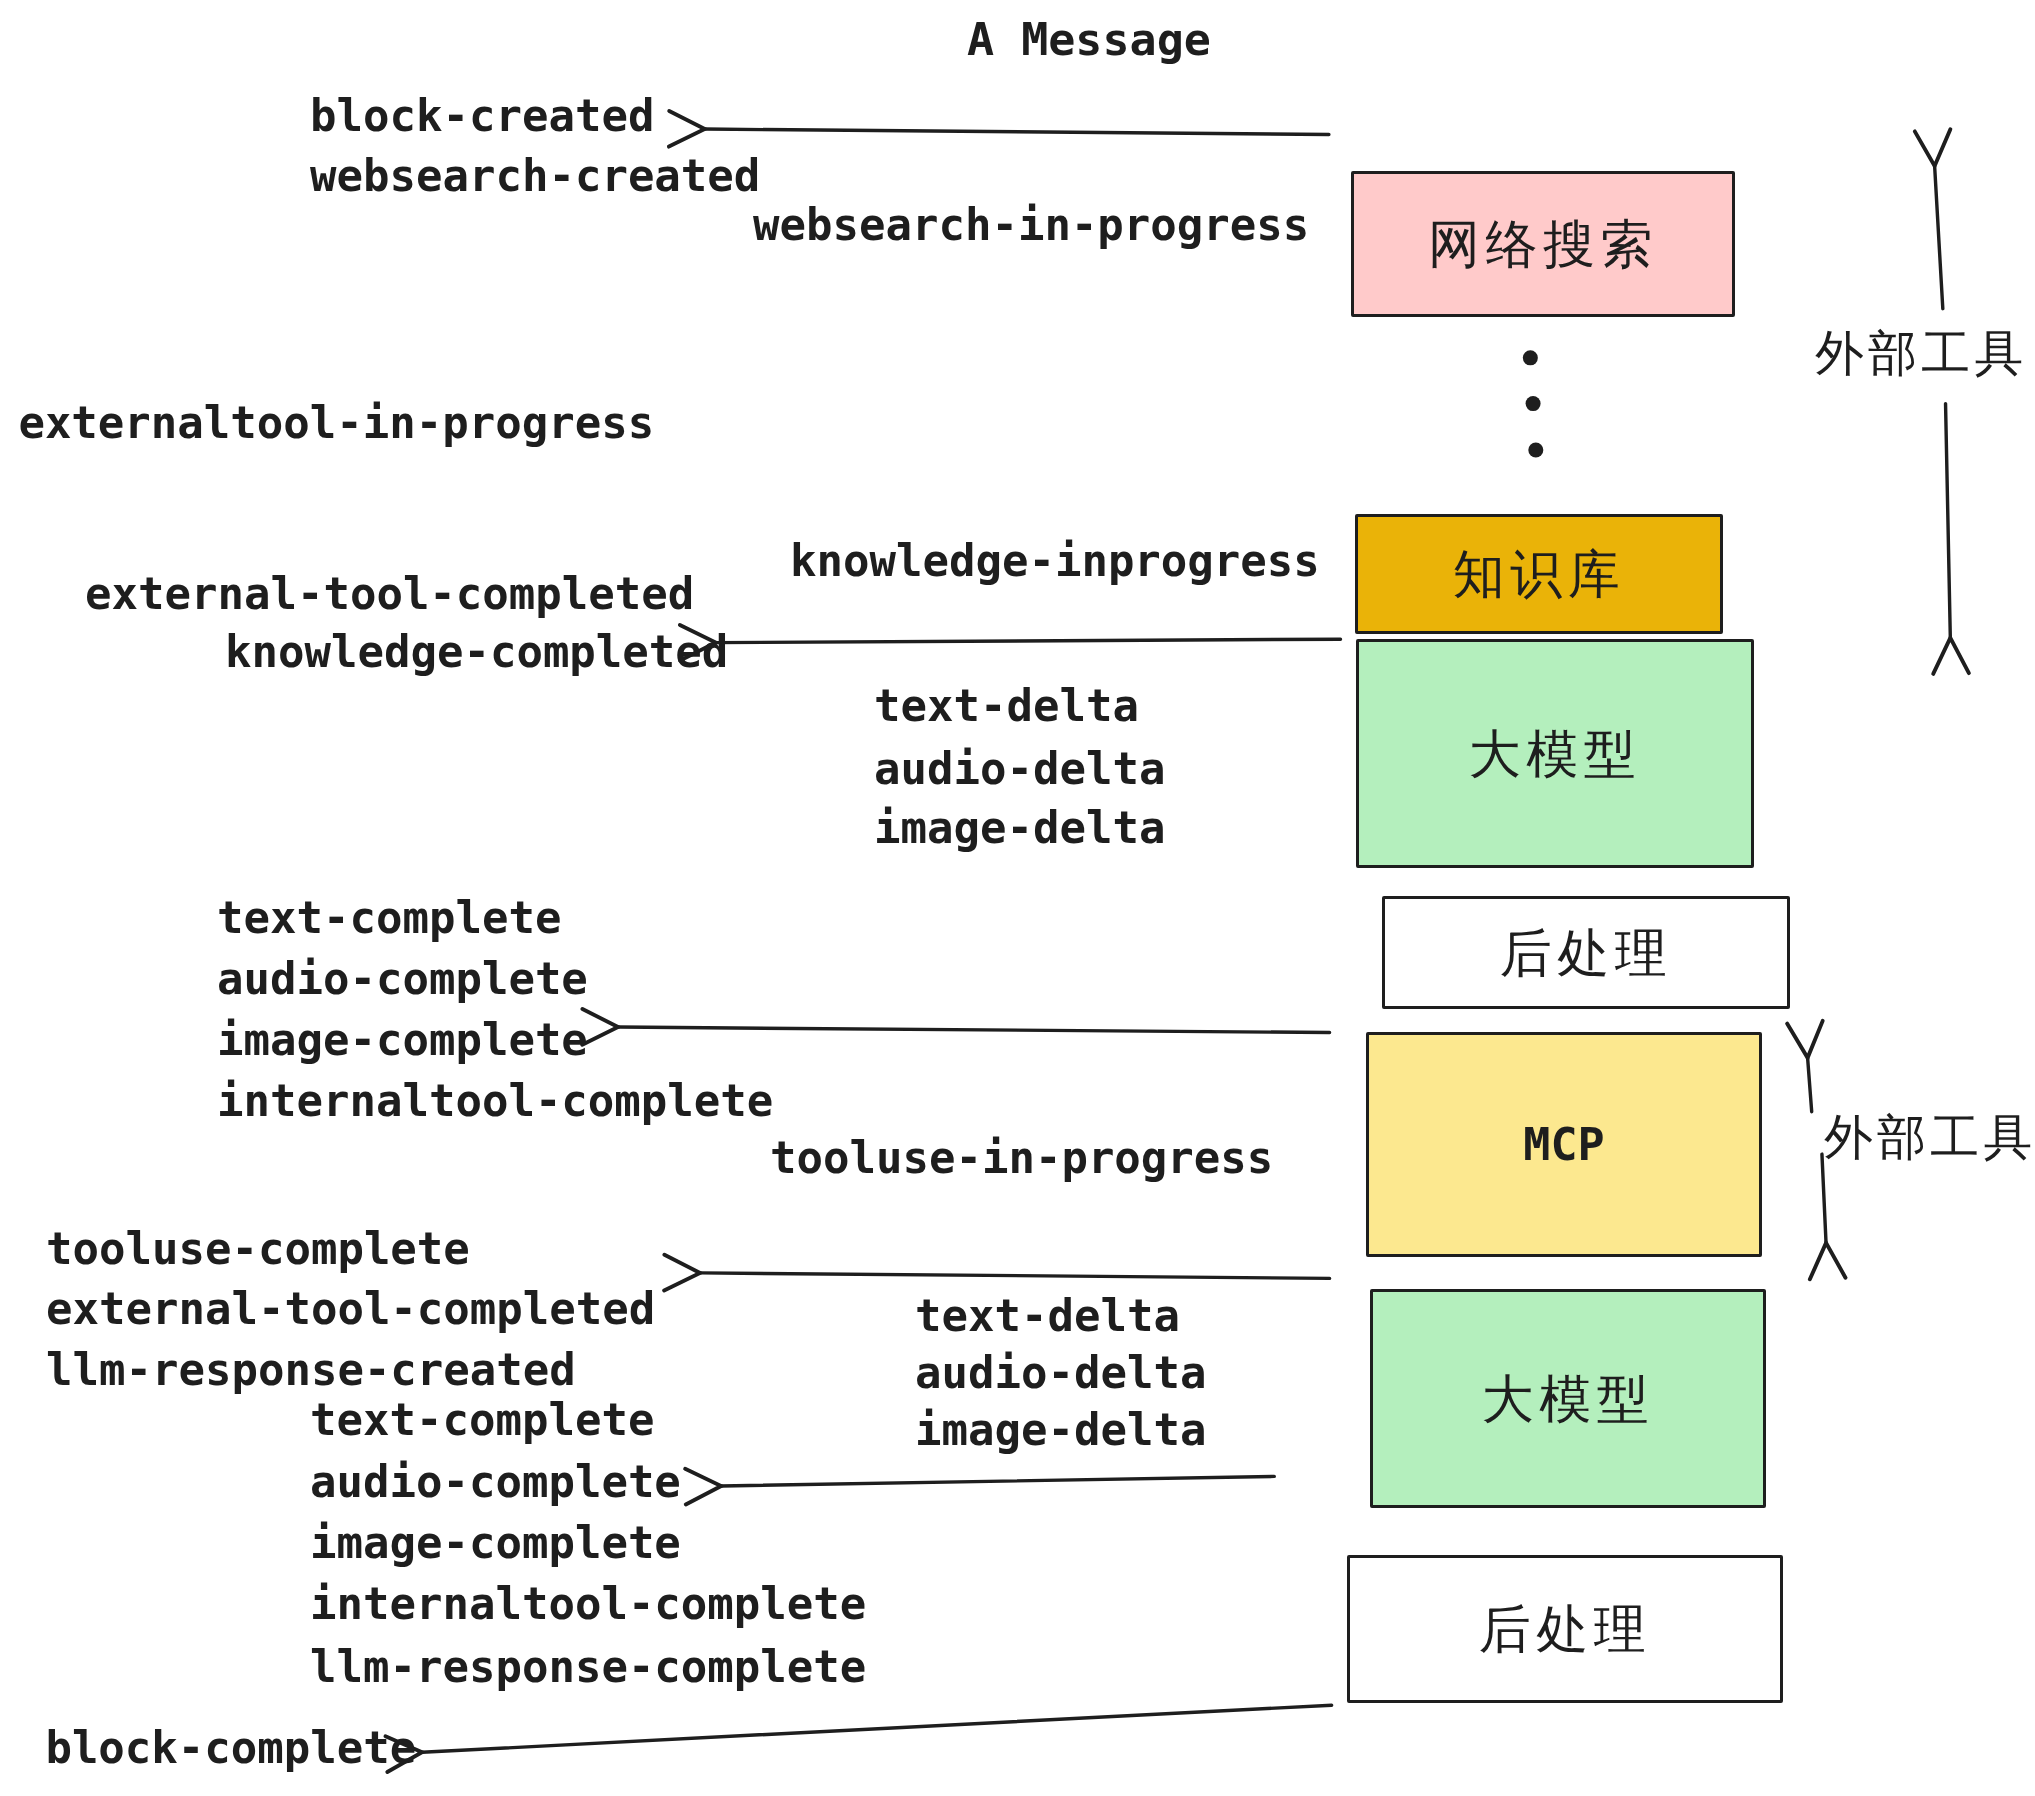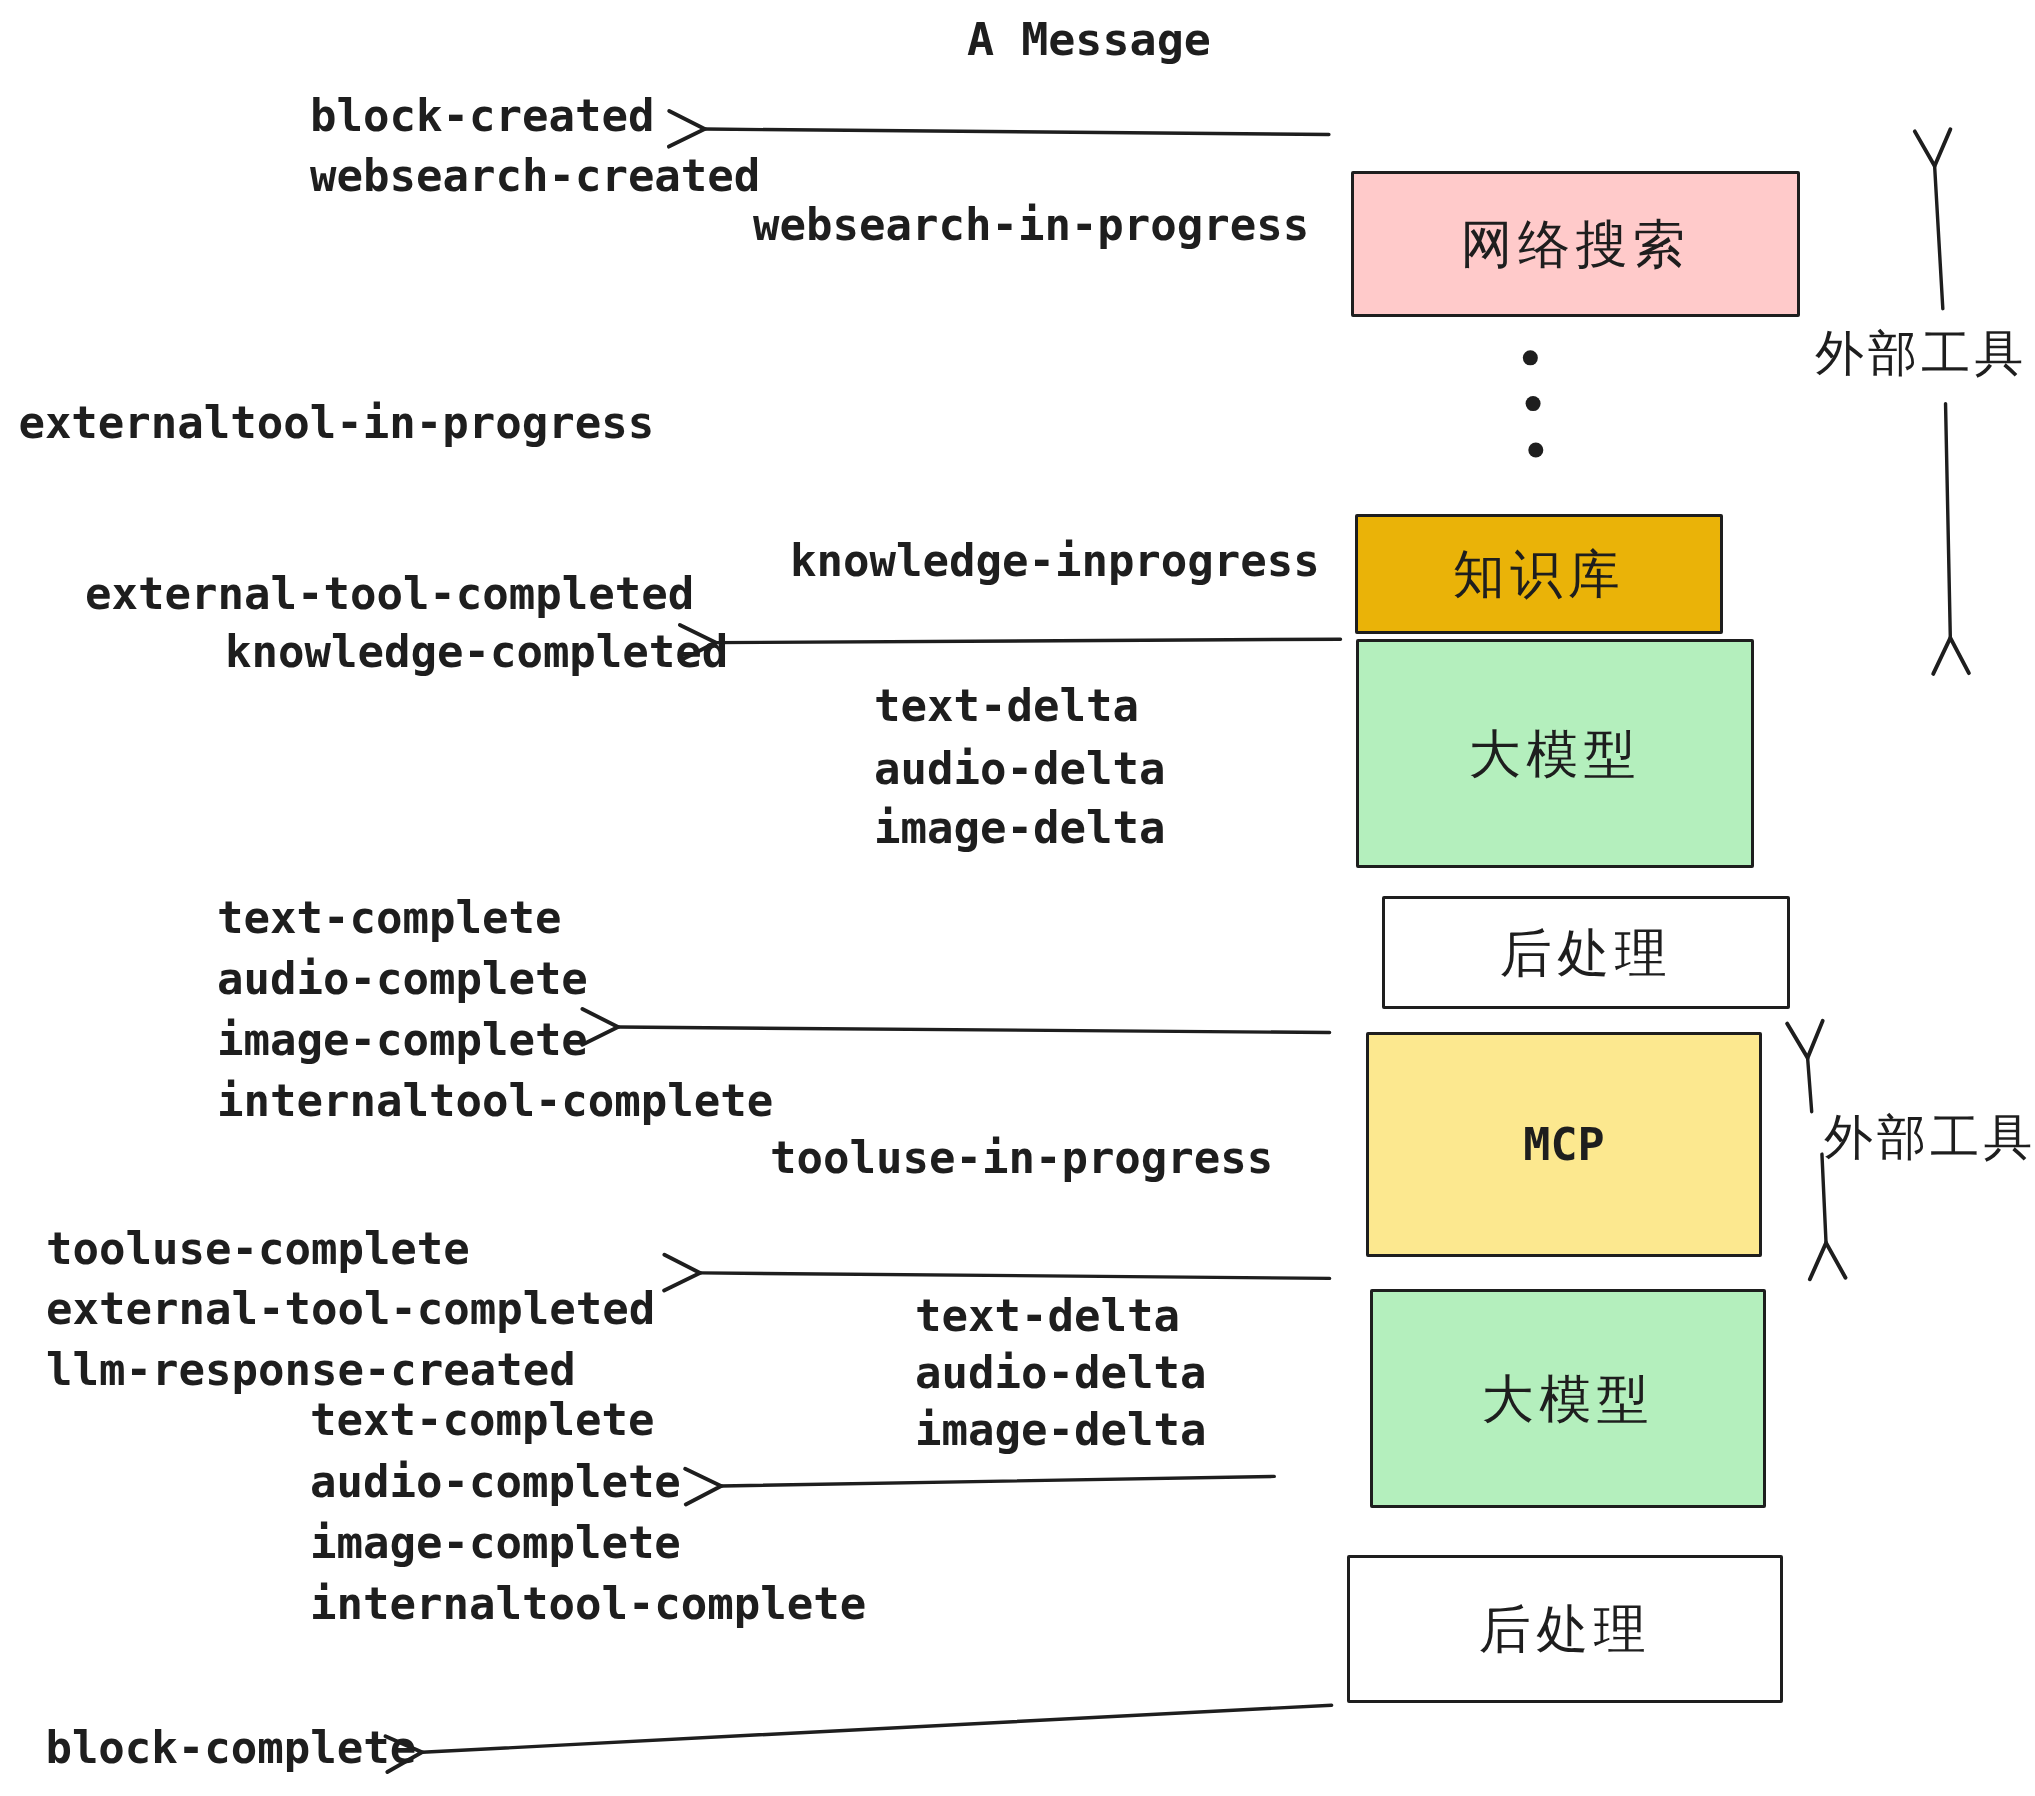--- a/index.html
+++ b/index.html
@@ -125,24 +125,25 @@
   <div class="evt" style="left:46px;   top:1348px;">llm-response-created</div>
 
   <div class="evt" style="left:915px; top:1294px;">text-delta</div>
   <div class="evt" style="left:915px; top:1351px;">audio-delta</div>
   <div class="evt" style="left:915px; top:1408px;">image-delta</div>
 
   <div class="evt" style="left:310px;  top:1398px;">text-complete</div>
   <div class="evt" style="left:310px;  top:1460px;">audio-complete</div>
   <div class="evt" style="left:310px;  top:1521px;">image-complete</div>
   <div class="evt" style="left:310px;  top:1582px;">internaltool-complete</div>
+  <div class="evt" style="left:310px;  top:1645px;">llm-response-complete</div>
 
   <div class="evt" style="left:18.4px;   top:1726px;margin-left:27px;">block-complete</div>
 
-  <div class="node" style="left: 1351px; top: 171px; width: 449px; height: 146px; background: rgb(255, 202, 202);">
+  <div class="node" style="left: 1351px; top: 171px; width: 384px; height: 146px; background: rgb(255, 202, 202);">
     <span class="zh">网络搜索</span>
   </div>
   <div class="node" style="left: 1355px; top: 514px; width: 368px; height: 120px; background: #eab308;">
     <span class="zh">知识库</span>
   </div>
   <div class="node" style="left: 1356px; top: 639px; width: 398px; height: 229px; background: rgb(180, 239, 189);">
     <span class="zh">大模型</span>
   </div>
   <div class="node" style="left: 1382px; top: 896px; width: 408px; height: 113px; background: rgb(255, 255, 255);">
     <span class="zh">后处理</span>

